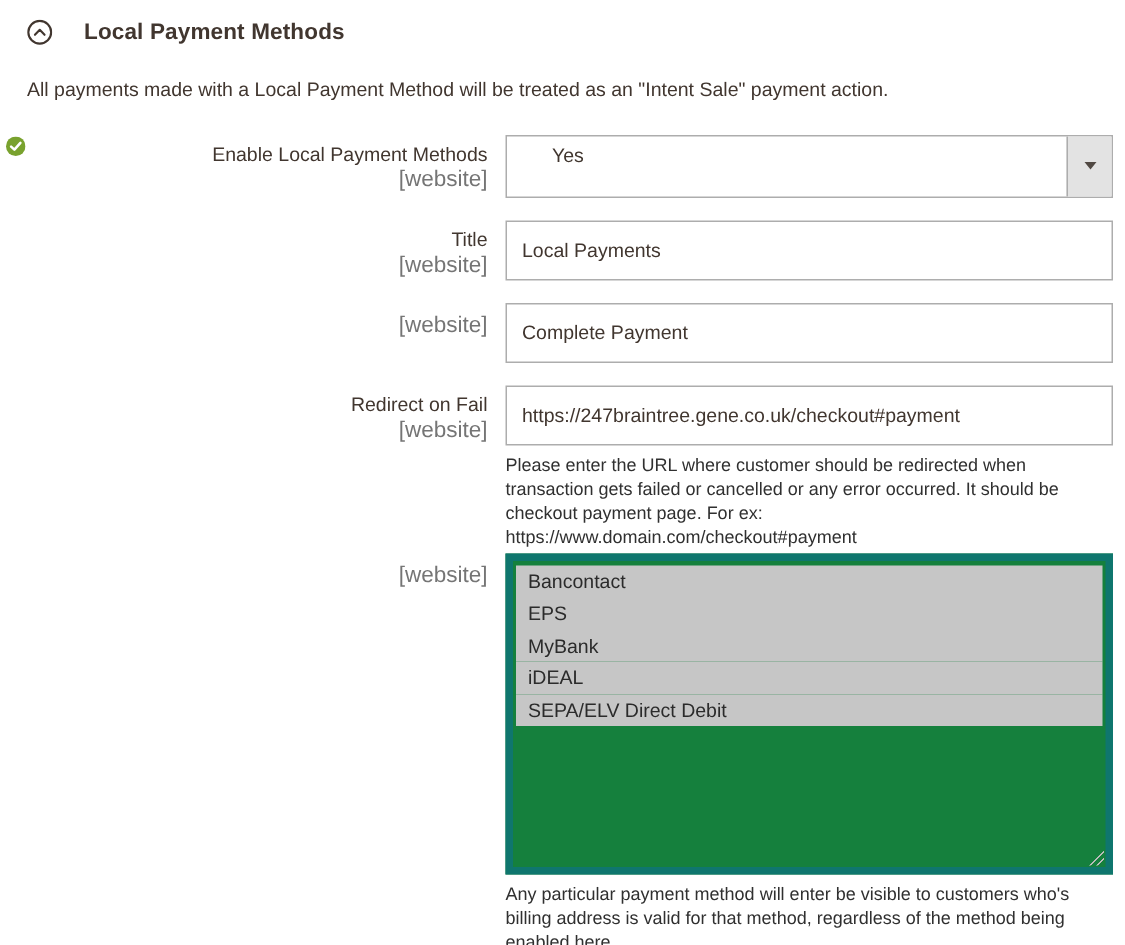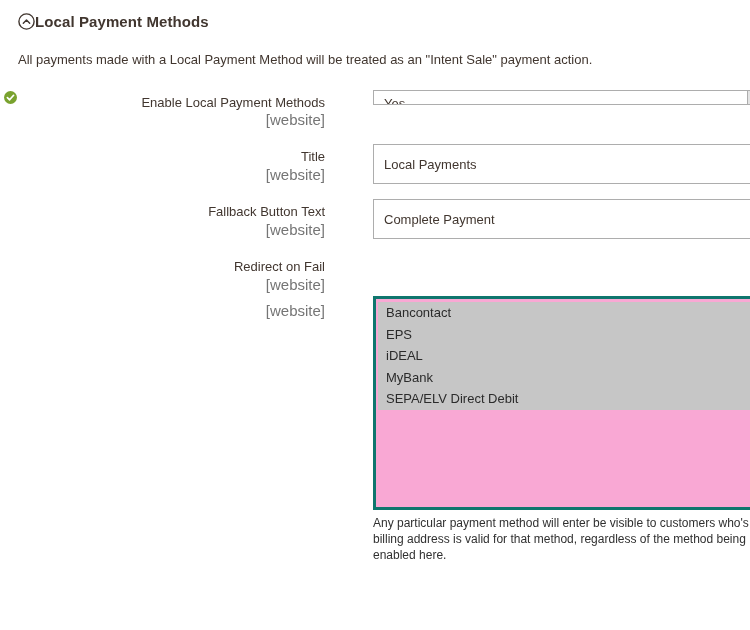--- a/index.html
+++ b/index.html
@@ -14,21 +14,21 @@
     height: 630px;
     background: #ffffff;
     overflow: hidden;
     padding-top: 13px;
   }
 
   
   .section-header {
     display: flex;
     align-items: center;
-    gap: 0;
+    gap: 21px;
     margin-left: 18px;
     cursor: pointer;
   }
   .collapse-icon { width: 17px; height: 17px; display: block; }
   .section-title {
     font-size: 15px;
     font-weight: 700;
     color: #41362f;
     letter-spacing: 0.1px;
   }
@@ -42,21 +42,21 @@
 
   
   .form { position: relative; margin-top: 21px; }
   .saved-check {
     position: absolute;
     left: 4px;
     top: 1px;
     width: 13px;
     height: 13px;
   }
-  .row { display: flex; margin-bottom: 15px; gap: 36px; }
+  .row { display: flex; margin-bottom: 15px; }
   .row.mb-sm { margin-bottom: 2px; }
   .label-cell {
     width: 325px;
     text-align: right;
     padding-top: 5px;
     flex: none;
   }
   .field-label {
     font-size: 13px;
     color: #41362f;
@@ -85,24 +85,25 @@
     font-family: inherit;
     font-size: 13px;
     padding: 0 10px;
     outline: none;
   }
 
   
   .select-box {
     display: flex;
     width: 100%;
-    height: 15px;
+    height: 42px;
     border: 1px solid #adadad;
     background: #ffffff;
     cursor: pointer;
+    padding-left: 20px;
   }
   .select-value {
     flex: 1;
     font-size: 13px;
     color: #41362f;
     line-height: 25px;
     padding-left: 10px;
     overflow: hidden;
     white-space: nowrap;
   }
@@ -130,22 +131,22 @@
     font-size: 12px;
     color: #303030;
     line-height: 1.35;
   }
 
   
   .multiselect {
     position: relative;
     width: 100%;
     height: 214px;
-    border: 3px solid #0f766e;
-    background: #f9a8d4;
+    border: 5px solid #0f766e;
+    background: #15803d;
     padding: 3px 2px;
     overflow: hidden;
     cursor: default;
   }
   .ms-option {
     background: #c6c6c6;
     color: #2b2b2b;
     font-size: 13px;
     height: 21.5px;
     line-height: 21.5px;
@@ -206,49 +207,52 @@
         <span class="field-label">Title</span>
         <span class="field-scope">[website]</span>
       </div>
       <div class="field-cell">
         <input class="text-input" type="text" value="Local Payments" style="">
       </div>
     </div>
 
     <div class="row">
       <div class="label-cell">
-        <span class="field-label">Fallback Button Text</span>
         <span class="field-scope">[website]</span>
       </div>
       <div class="field-cell">
         <input class="text-input" type="text" value="Complete Payment" style="">
       </div>
     </div>
 
     <div class="row mb-sm">
       <div class="label-cell">
         <span class="field-label">Redirect on Fail</span>
         <span class="field-scope">[website]</span>
       </div>
+      <div class="field-cell">
+        <input class="text-input" type="text" value="https://247braintree.gene.co.uk/checkout#payment" style="">
+        <div class="note">Please enter the URL where customer should be redirected when transaction gets failed or cancelled or any error occurred. It should be checkout payment page. For ex: https://www.domain.com/checkout#payment</div>
+      </div>
     </div>
 
     <div class="row">
       <div class="label-cell">
         <span class="field-scope">[website]</span>
       </div>
       <div class="field-cell">
         <div class="multiselect">
 
             <div class="ms-option">Bancontact</div>
 
             <div class="ms-option">EPS</div>
 
+            <div class="ms-option">MyBank</div>
+
             <div class="ms-option">iDEAL</div>
-
-            <div class="ms-option">MyBank</div>
 
 
             <div class="ms-option">SEPA/ELV Direct Debit</div>
 
           <span class="resize-handle"></span>
         </div>
         <div class="note">Any particular payment method will enter be visible to customers who's billing address is valid for that method, regardless of the method being enabled here.</div>
       </div>
     </div>
 

